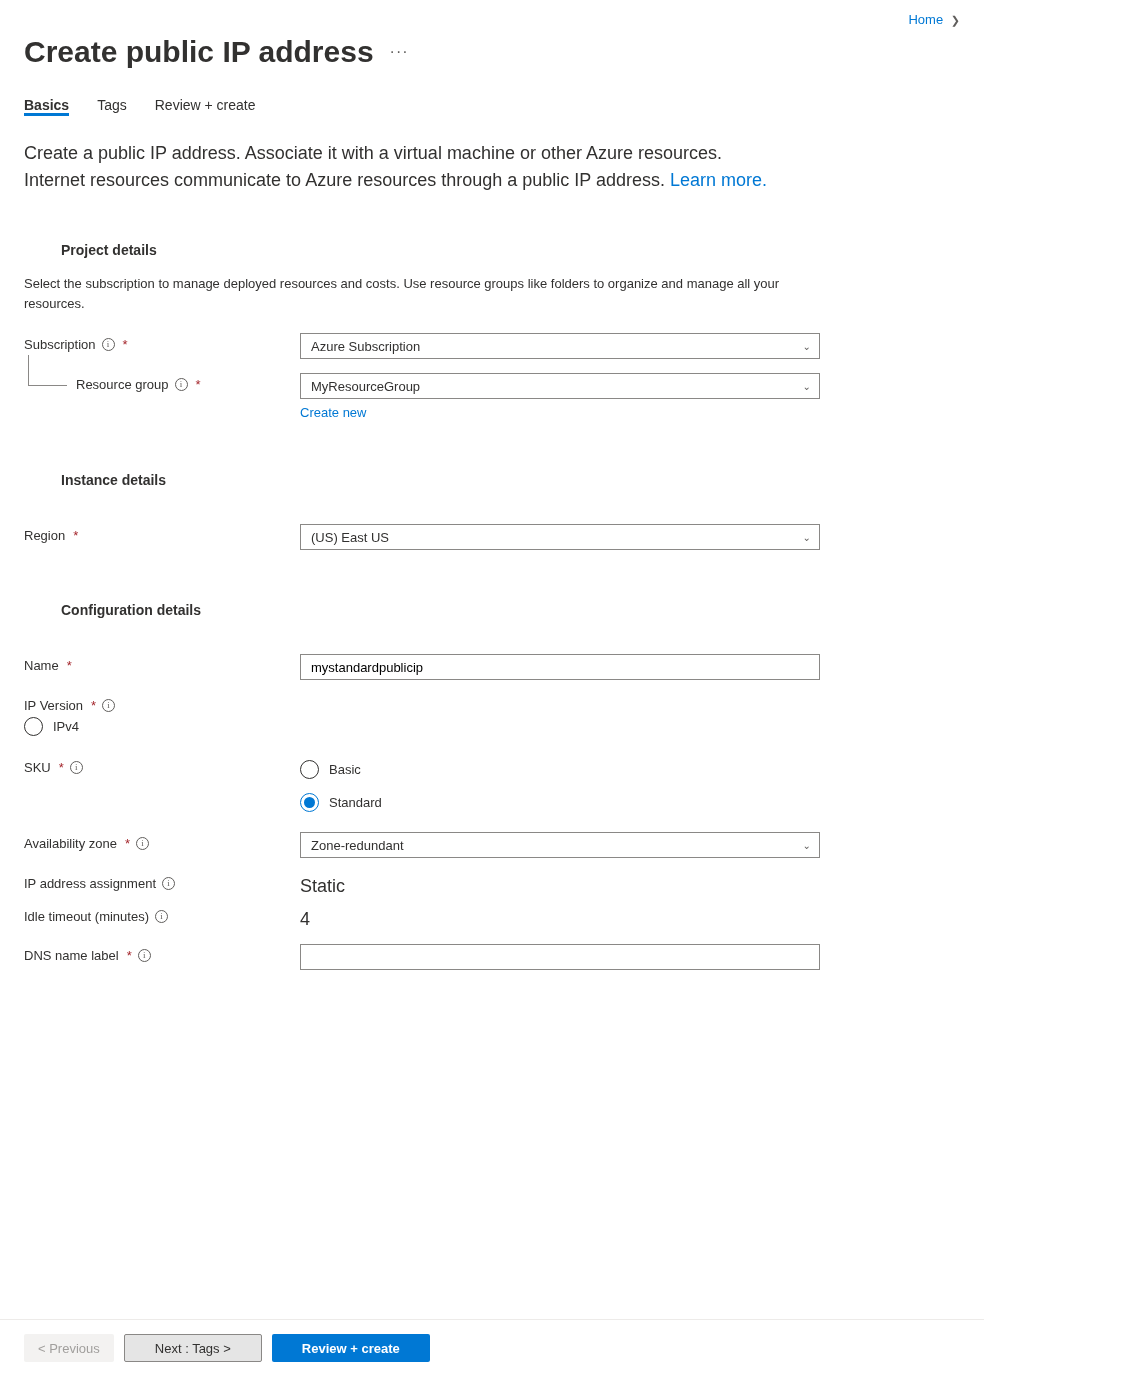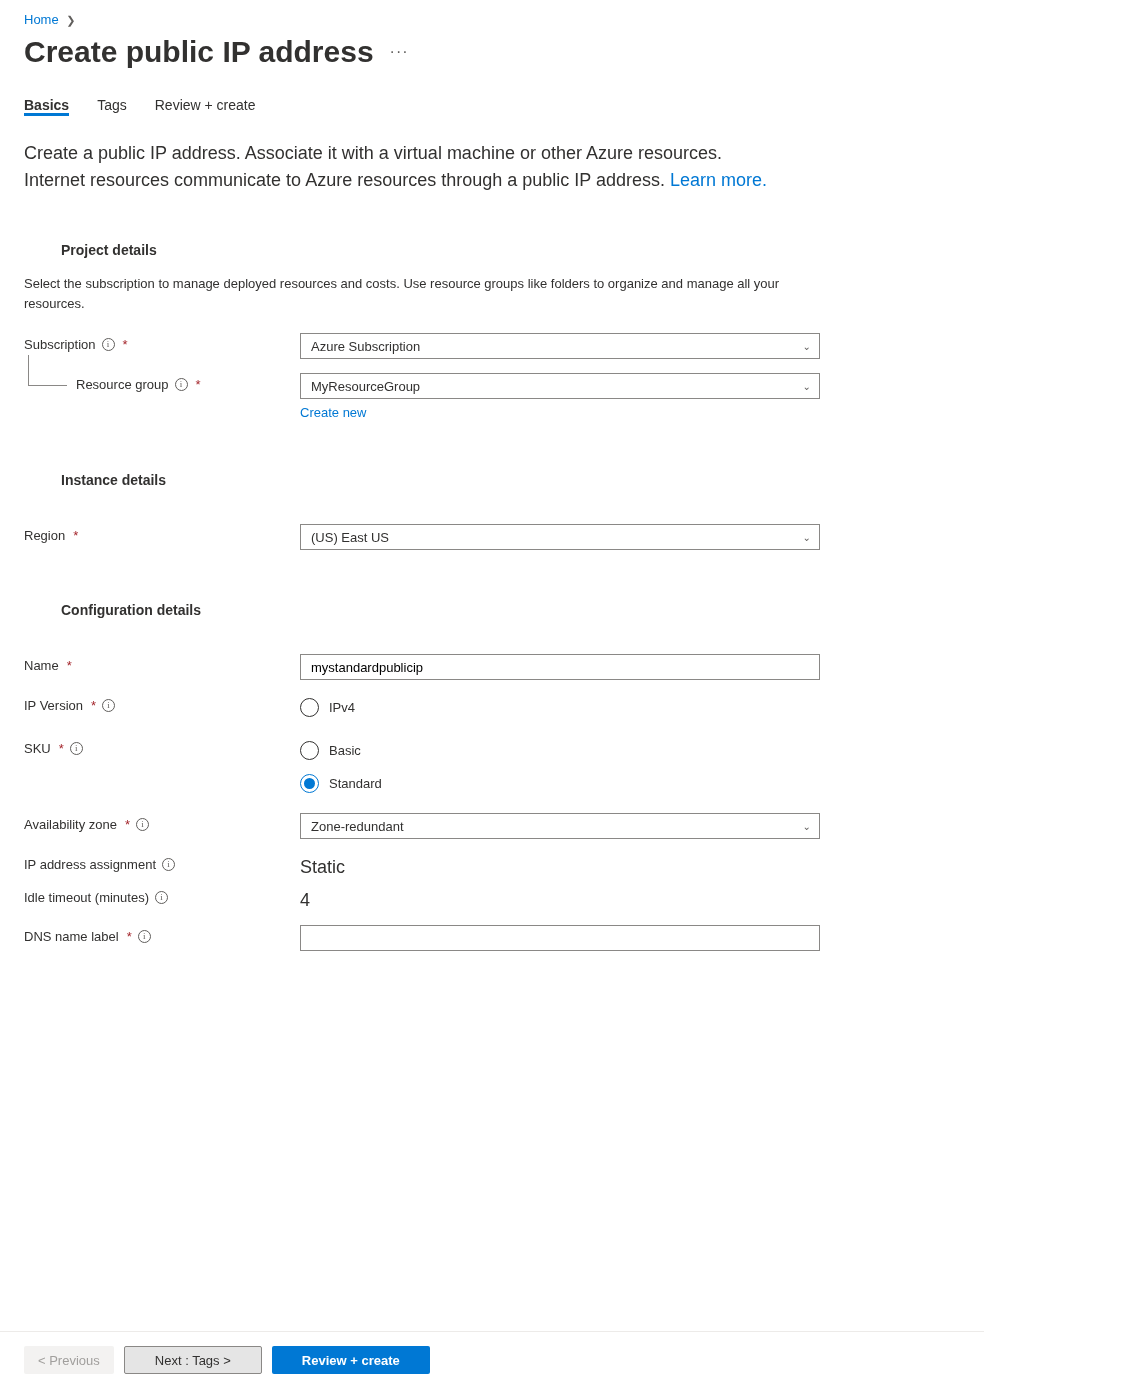--- a/index.html
+++ b/index.html
@@ -4,21 +4,21 @@
 <style>
   * { box-sizing: border-box; margin: 0; padding: 0; }
   body {
     font-family: 'Segoe UI', -apple-system, BlinkMacSystemFont, sans-serif;
     font-size: 13px;
     color: #323130;
     background: #ffffff;
     width: 984px;
   }
   .content-wrap { padding: 0 24px; }
-  .breadcrumb { padding: 12px 0 8px 0; font-size: 13px; }
+  .breadcrumb { padding: 12px 0 8px 0; font-size: 13px; text-align: right; }
   .breadcrumb a { color: #0078d4; text-decoration: none; }
   .breadcrumb .chev { color: #605e5c; margin-left: 4px; font-size: 11px; }
   .page-title-row { display: flex; align-items: center; gap: 16px; margin-bottom: 28px; }
   .page-title { font-size: 30px; font-weight: 600; color: #323130; }
   .more-icon { color: #605e5c; font-size: 16px; cursor: pointer; letter-spacing: 1px; }
   .tabs { display: flex; gap: 28px; border-bottom: none; margin-bottom: 24px; }
   .tab { font-size: 14px; color: #323130; padding-bottom: 0; cursor: pointer; }
   .tab.active { font-weight: 600; border-bottom: 3px solid #0078d4; }
   .intro { font-size: 18px; color: #323130; line-height: 1.5; max-width: 760px; margin-bottom: 48px; }
   .intro a { color: #0078d4; text-decoration: none; }
@@ -59,21 +59,21 @@
     width: 19px; height: 19px; border: 1px solid #323130; border-radius: 50%;
     display: flex; align-items: center; justify-content: center; background: #fff;
   }
   .radio-outer.checked { border-color: #0078d4; }
   .radio-inner { width: 11px; height: 11px; background: #0078d4; border-radius: 50%; display: none; }
   .radio-outer.checked .radio-inner { display: block; }
   .static-value { font-size: 18px; padding-top: 4px; }
   .section-gap { height: 44px; }
   .footer {
     border-top: 1px solid #edebe9; padding: 14px 24px;
-    position: fixed; bottom: 4px; left: 0; width: 984px; background: #fff;
+    position: fixed; bottom: 16px; left: 0; width: 984px; background: #fff;
     display: flex; gap: 10px; align-items: center;
   }
   .btn { height: 28px; padding: 0 14px; font-size: 13px; font-family: inherit; cursor: pointer; border-radius: 2px; }
   .btn-disabled { background: #f3f2f1; border: none; color: #a19f9d; cursor: default; }
   .btn-secondary { background: #e5e5e5; border: 1px solid #8a8886; color: #323130; padding: 0 30px;}
   .btn-primary { background: #0078d4; border: none; color: #fff; font-weight: 600; padding: 0 30px;}
   .spacer-bottom { height: 90px; }
 </style>
 </head>
 <body>
@@ -157,21 +157,21 @@
   <div class="form-row">
     <div class="label-col">
       <span>Name</span>
       <span class="required">*</span>
     </div>
     <div class="field-col">
       <input class="text-input" type="text" value="mystandardpublicip" style="">
     </div>
   </div>
 
-  <div class="form-row" style="margin-top:14px;">
+  <div class="form-row" style="margin-top:14px;flex-direction:column;">
     <div class="label-col">
       <span>IP Version</span>
       <span class="required">*</span>
       <span class="info-icon">i</span>
     </div>
     <div class="field-col">
       <div class="radio-group">
         <div class="radio-item">
           <span class="radio-outer"></span>
           <span>IPv4</span>

